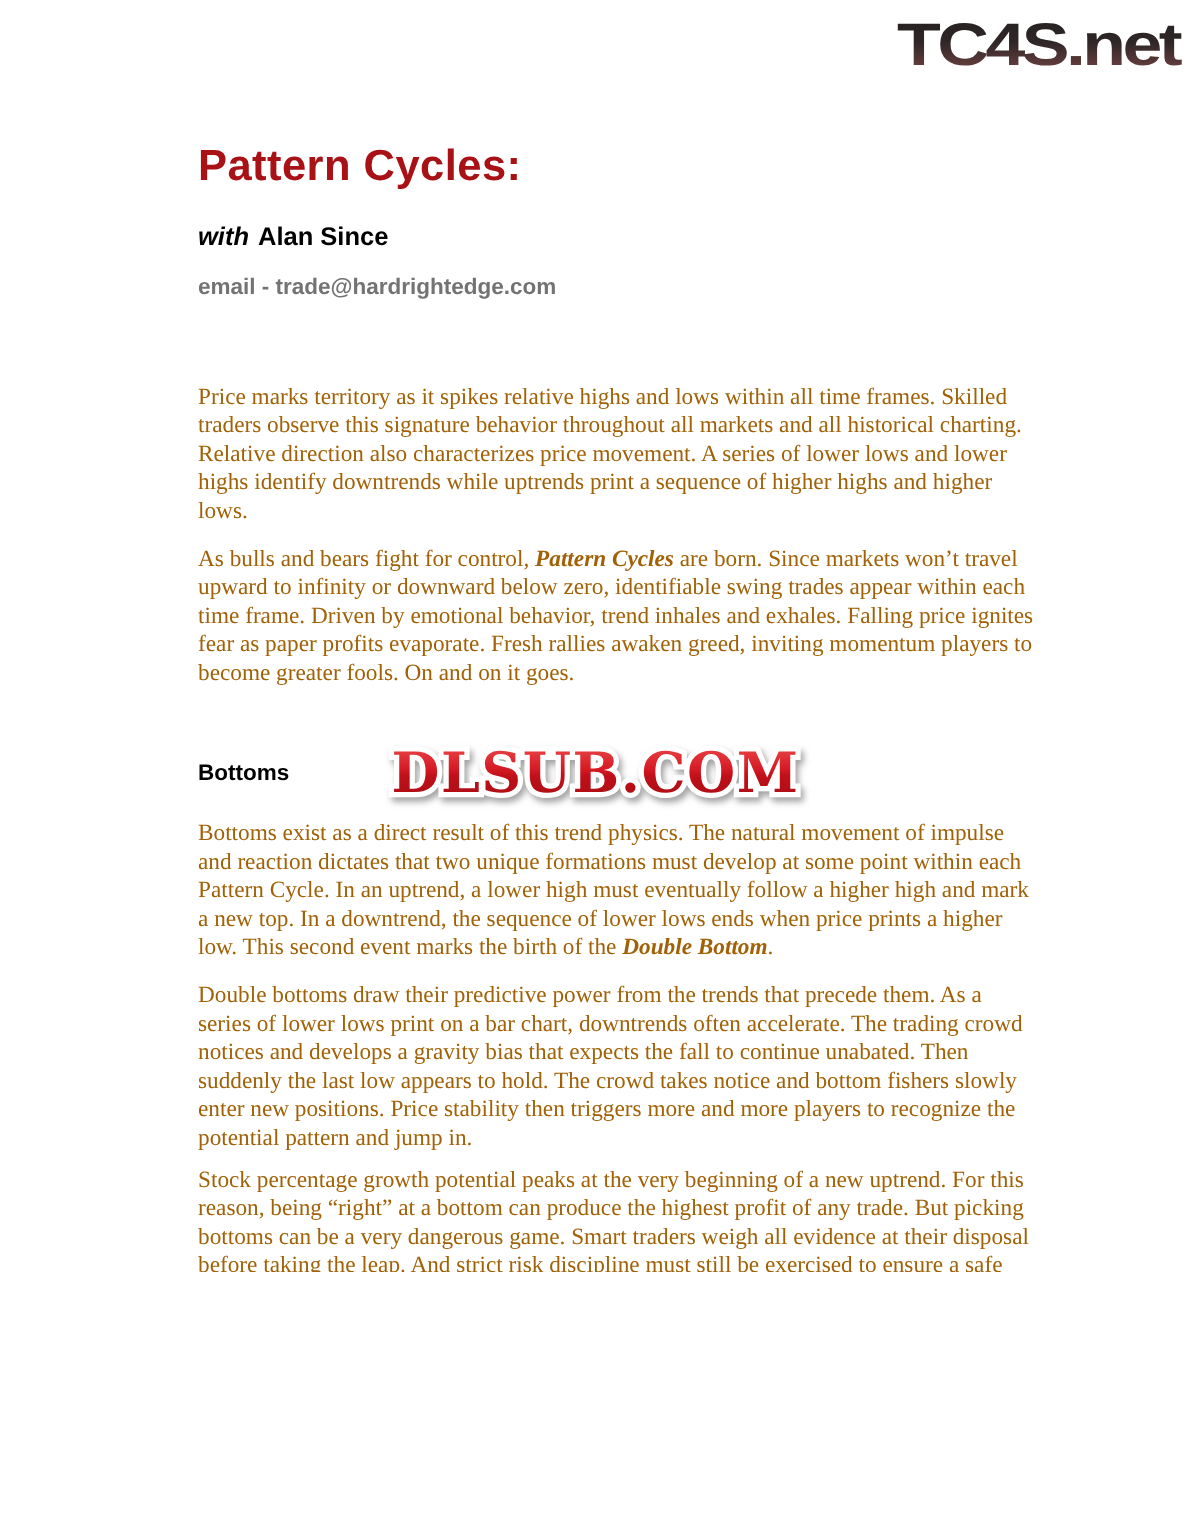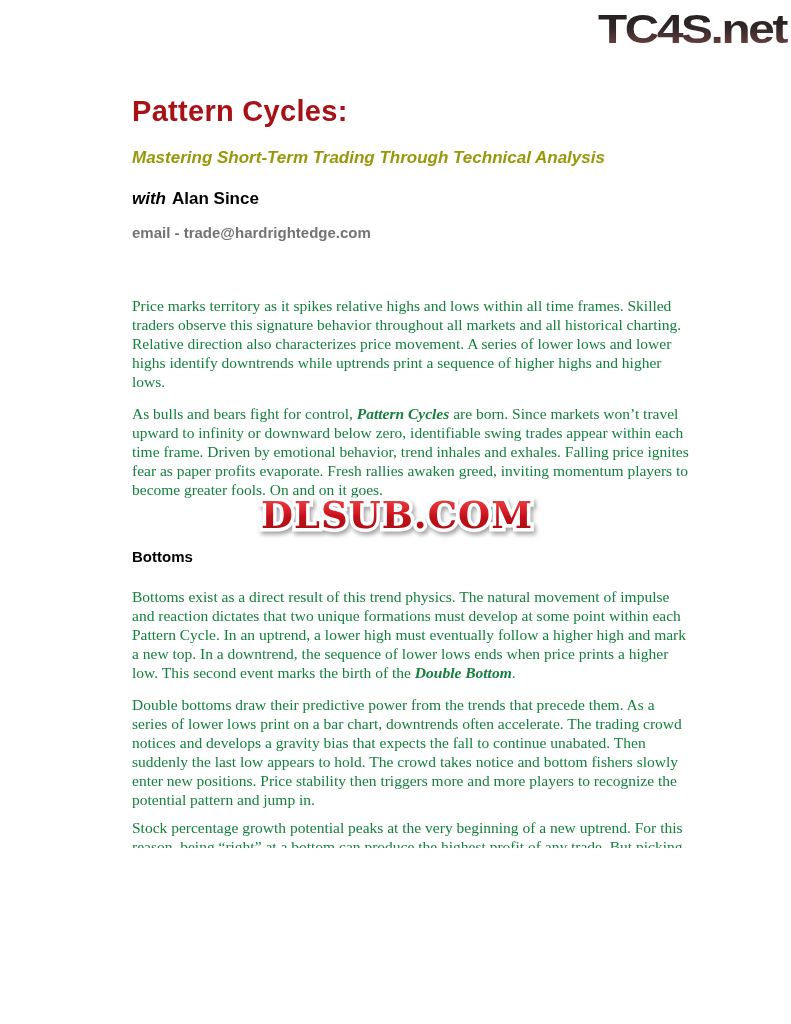--- a/index.html
+++ b/index.html
@@ -45,21 +45,21 @@
     color: #000000;
   }
   p.byline .with-word { font-style: italic; margin-right: 6px; }
   p.email-line {
     margin: 17px 0 0 0;
     font: 700 15px/16px "Liberation Sans", sans-serif;
     color: #737373;
   }
   p.body-p {
     font: 15.5px/19px "Liberation Serif", serif;
-    color: #15803d;
+    color: #a16207;
     margin: 13px 0 0 0;
   }
   p.first-body { margin-top: 55px; }
   p.after-heading { margin-top: 21px; }
   p.last-body { margin-top: 9px; }
   .inline-em { font-weight: 700; font-style: italic; }
   h3.section-heading {
     margin: 48px 0 12px 0;
     font: 700 15px/19px "Liberation Sans", sans-serif;
     color: #000000;
@@ -92,21 +92,20 @@
         <stop offset="100%" stop-color="#8a5a56"></stop>
       </linearGradient>
     </defs>
     <text x="96" y="37" text-anchor="middle" font-family="Liberation Sans, sans-serif" font-weight="700" font-size="40" letter-spacing="-2" textLength="188" lengthAdjust="spacingAndGlyphs" fill="url(#tc4sGrad)">TC4S.net</text>
   </svg>
 
   <div class="content">
 
     <h1 class="doc-title">Pattern Cycles:</h1>
 
-    <h2 class="doc-subtitle">Mastering Short-Term Trading Through Technical Analysis</h2>
 
     <p class="byline"><span class="with-word">with</span><span>Alan Since</span></p>
 
     <p class="email-line">email - trade@hardrightedge.com</p>
 
     <p class="body-p first-body">Price marks territory as it spikes relative highs and lows within all time frames. Skilled traders observe this signature behavior throughout all markets and all historical charting. Relative direction also characterizes price movement. A series of lower lows and lower highs identify downtrends while uptrends print a sequence of higher highs and higher lows.</p>
 
     <p class="body-p"><span>As bulls and bears fight for control, </span><span class="inline-em">Pattern Cycles</span><span> are born. Since markets won’t travel upward to infinity or downward below zero, identifiable swing trades appear within each time frame. Driven by emotional behavior, trend inhales and exhales. Falling price ignites fear as paper profits evaporate. Fresh rallies awaken greed, inviting momentum players to become greater fools. On and on it goes.</span></p>
 
     <h3 class="section-heading">Bottoms</h3>

